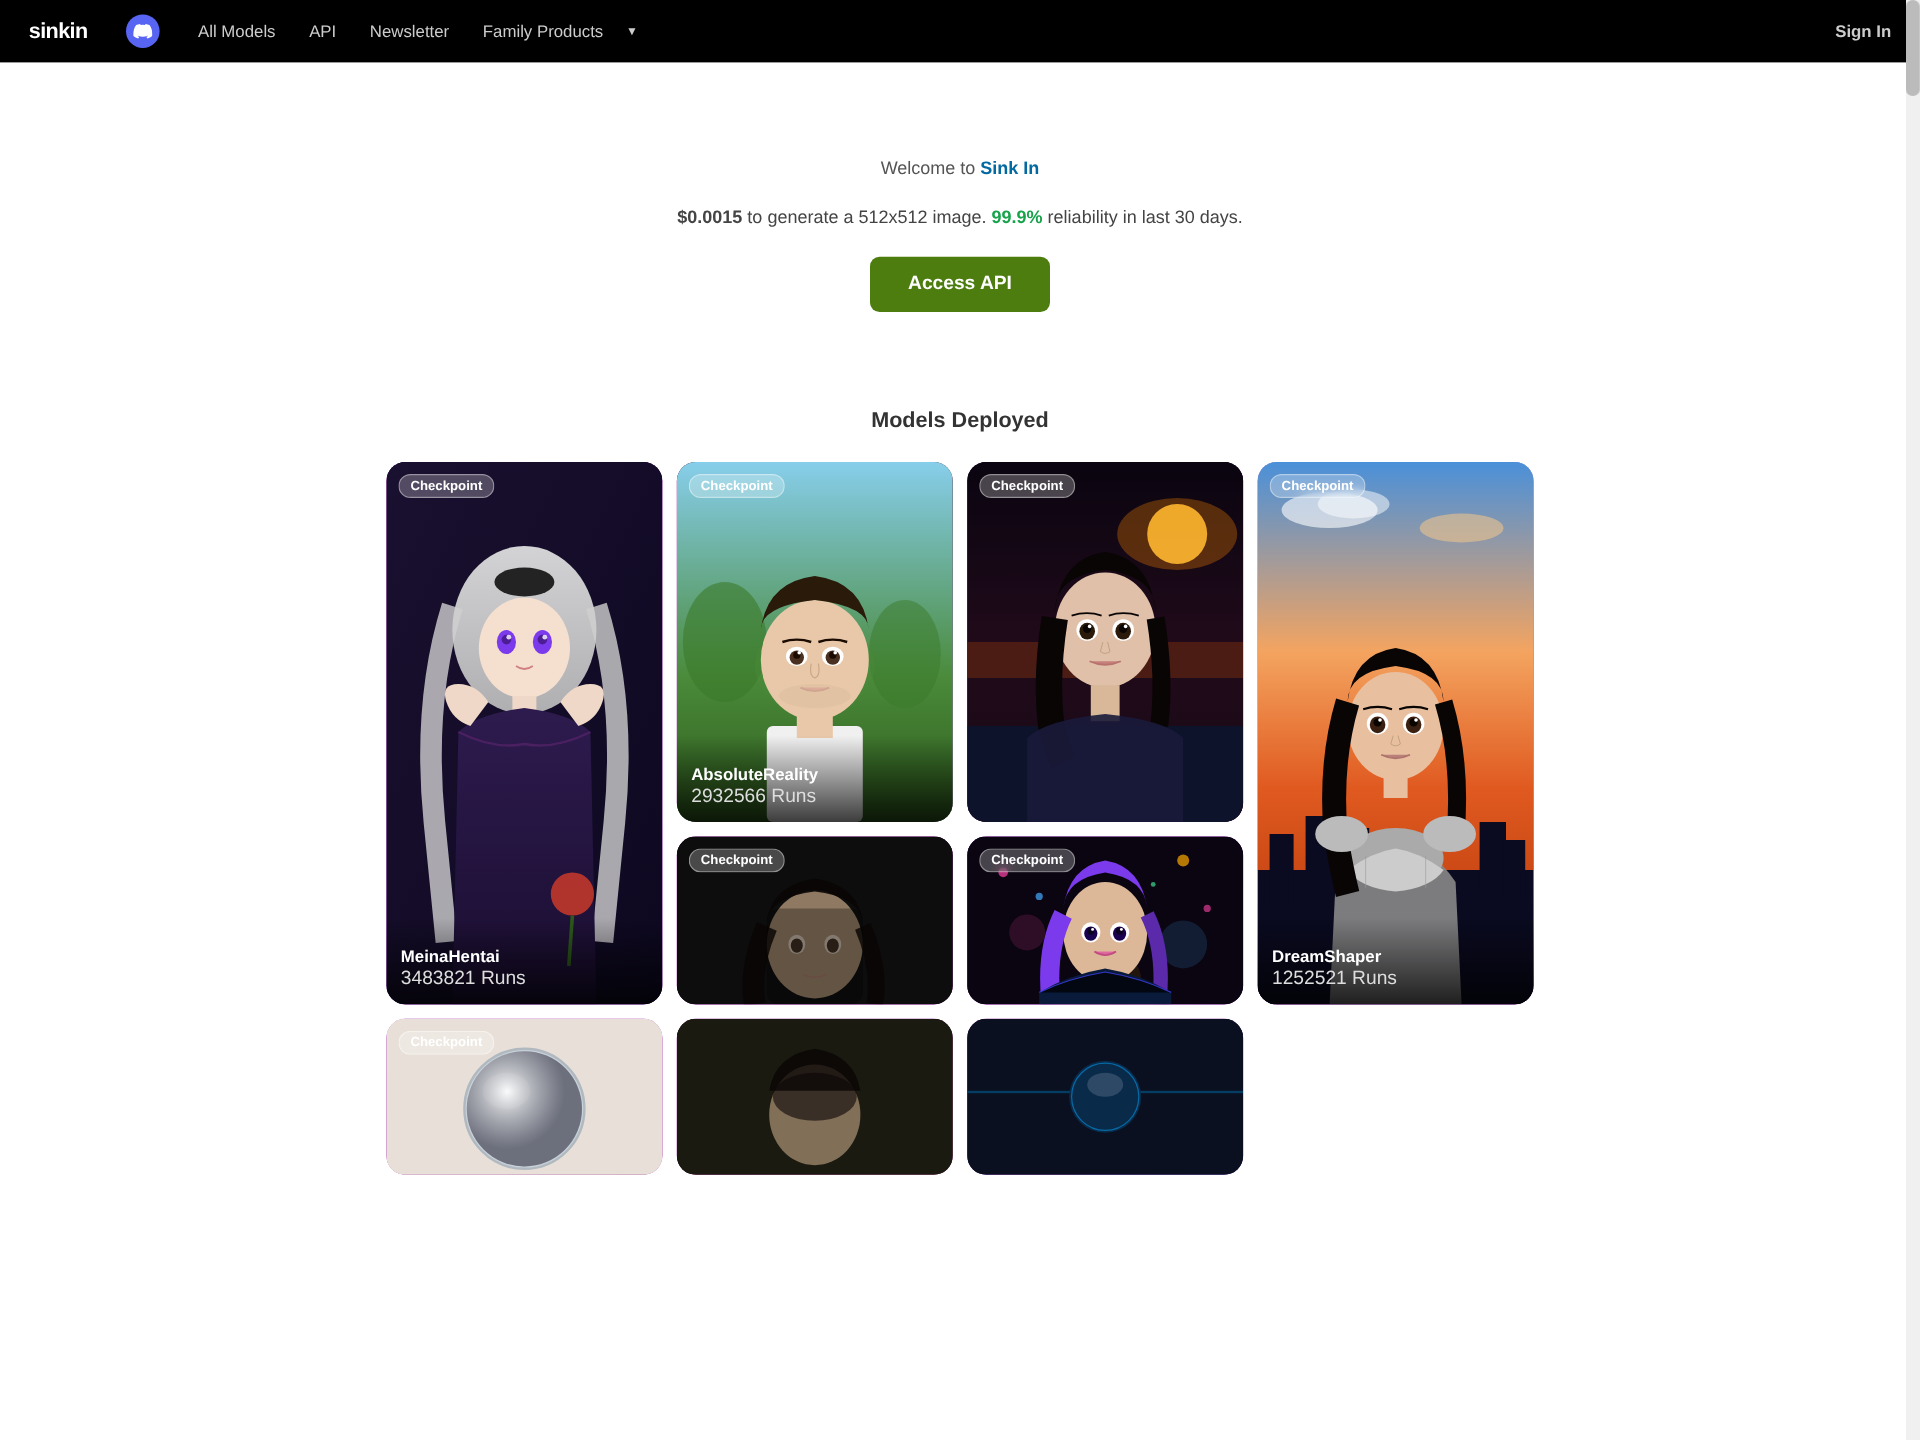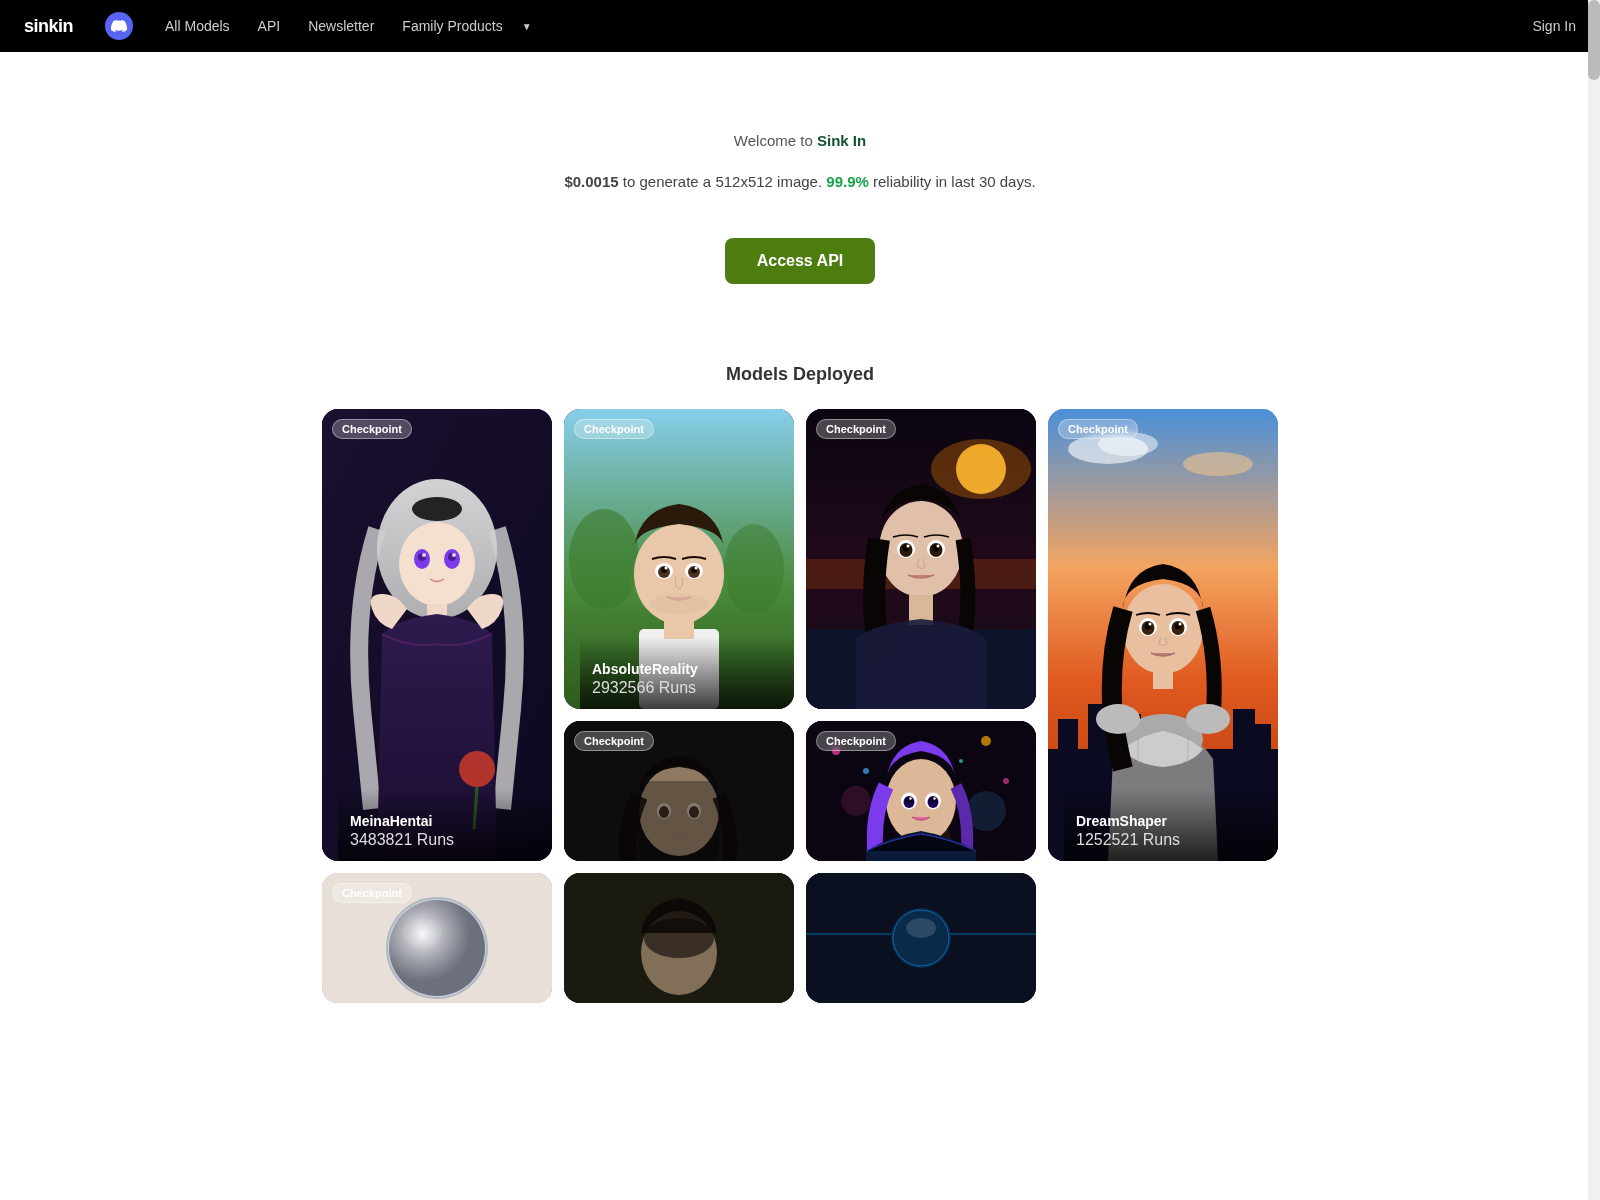--- a/index.html
+++ b/index.html
@@ -35,47 +35,48 @@
       cursor: pointer;
     }
     .nav-family {
       display: flex; align-items: center; gap: 15px;
     }
     .nav-signin {
       color: #ccc;
       font-size: 14px;
       margin-left: auto;
       cursor: pointer;
+      font-weight: bold;
     }
 
     
     .hero {
       text-align: center;
       padding: 80px 40px 60px;
     }
     .hero-welcome {
       font-size: 15px;
       color: #555;
       margin-bottom: 24px;
     }
-    .hero-welcome strong { color: #14532d; font-weight: 700; }
+    .hero-welcome strong { color: #0369a1; font-weight: 700; }
     .hero-title {
       font-size: 52px;
       font-weight: 800;
       line-height: 1.2;
       max-width: 900px;
       margin: 0 auto 24px;
       color: #111;
     }
     .hero-title .purple { color: #9333ea; }
     .hero-title .pink { color: #ec4899; }
     .hero-subtitle {
       font-size: 15px;
       color: #444;
-      margin-bottom: 48px;
+      margin-bottom: 24px;
     }
     .hero-subtitle strong { font-weight: 700; }
     .hero-subtitle .green { color: #16a34a; font-weight: 700; }
     .btn-access-api {
       background: #4d7c0f;
       color: #fff;
       border: none;
       border-radius: 8px;
       padding: 14px 32px;
       font-size: 16px;
@@ -114,21 +115,21 @@
       backdrop-filter: blur(4px);
       color: #fff;
       font-size: 11px;
       font-weight: 600;
       padding: 3px 9px;
       border-radius: 20px;
       border: 1px solid rgba(255,255,255,0.4);
     }
     .card-info {
       position: absolute;
-      bottom: 0; left: 16px; right: 0;
+      bottom: 0; left: 0; right: 0;
       background: linear-gradient(transparent, rgba(0,0,0,0.75));
       color: #fff;
       padding: 24px 12px 12px;
     }
     .card-name {
       font-size: 14px;
       font-weight: 700;
       margin-bottom: 2px;
     }
     .card-runs {

